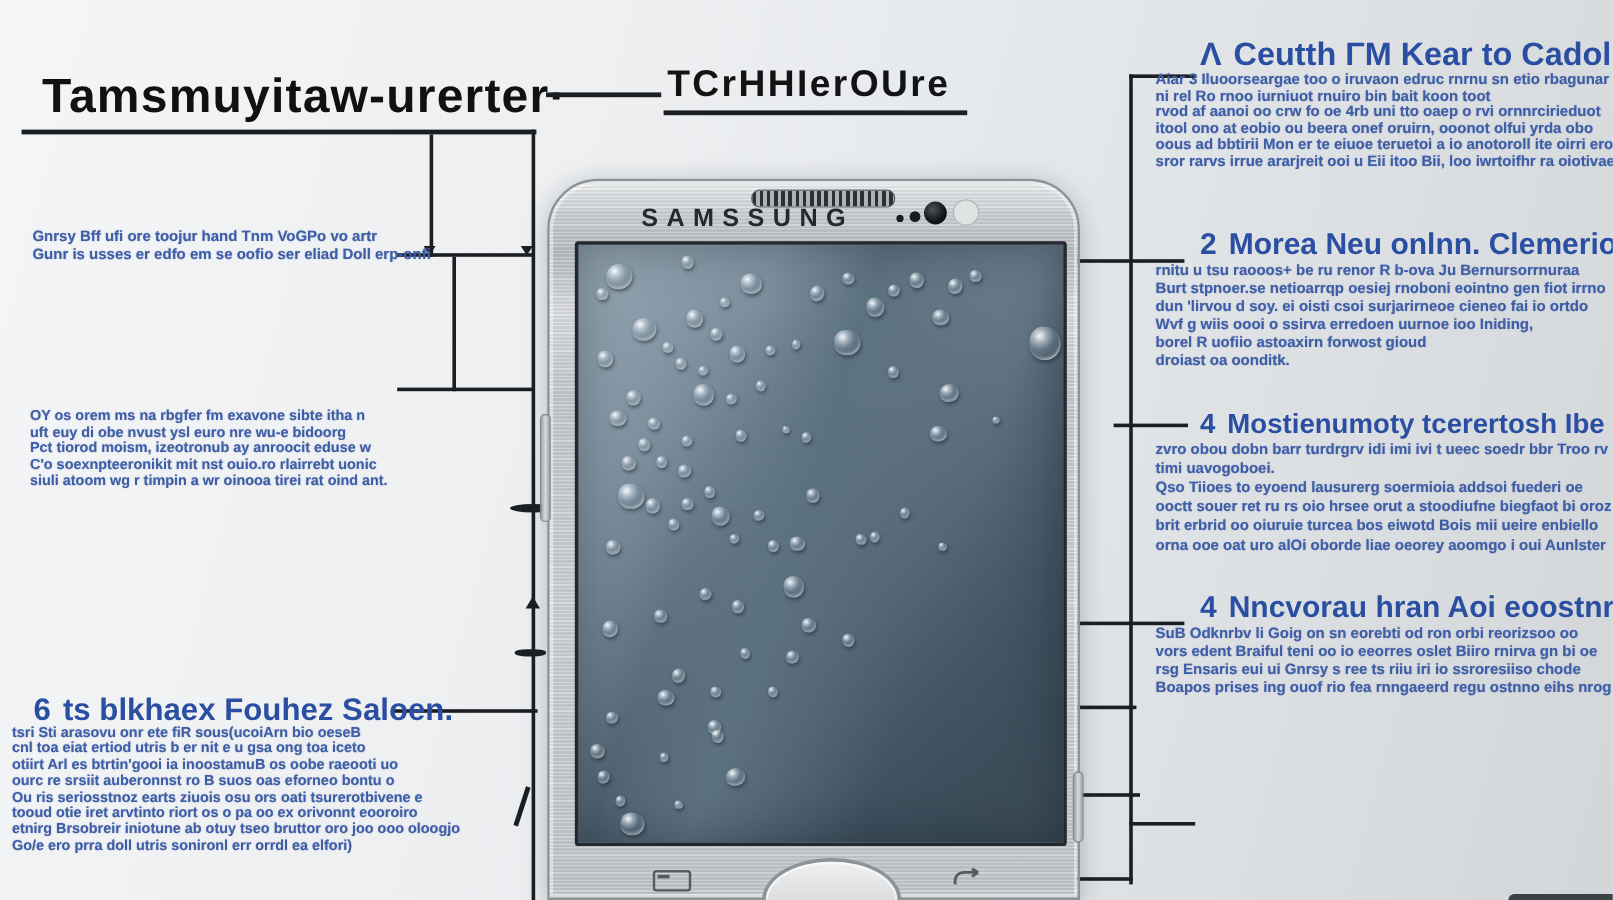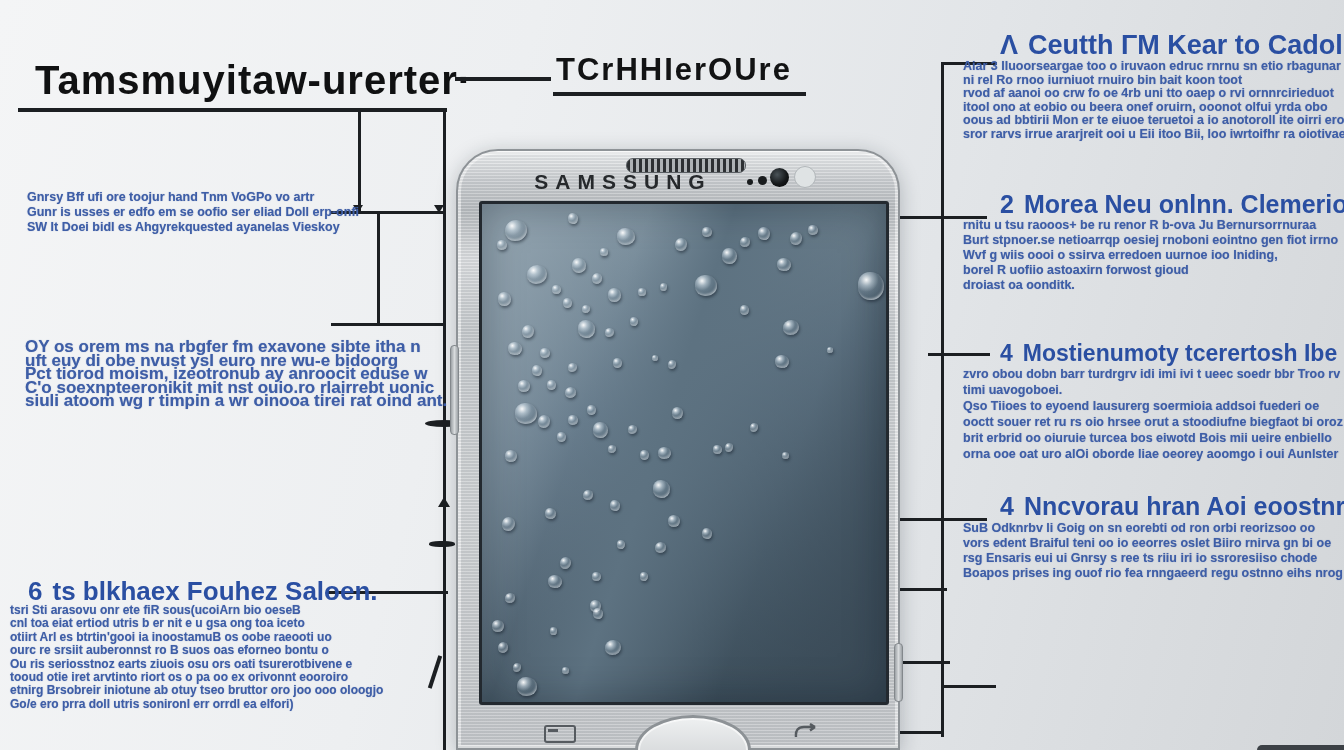--- a/index.html
+++ b/index.html
@@ -81,24 +81,23 @@
   <div class="line" style="left:928px;top:353px;width:62px;height:3px;"></div>
   <div class="line" style="left:897px;top:518px;width:90px;height:3px;"></div>
   <div class="line" style="left:897px;top:588px;width:50px;height:3px;"></div>
   <div class="line" style="left:897px;top:661px;width:53px;height:3px;"></div>
   <div class="line" style="left:941px;top:685px;width:55px;height:3px;"></div>
   <div class="line" style="left:897px;top:731px;width:47px;height:3px;"></div>
 
   <div class="abs bodytxt" style="left:27px;top:190px;font-size:12.5px;line-height:15px;">
       <div>Gnrsy Bff ufi ore toojur hand Tnm VoGPo vo artr</div>
       <div>Gunr is usses er edfo em se oofio ser eliad Doll erp-onfi</div>
-      <div>SW It Doei bidl es Ahgyrekquested ayanelas Vieskoy</div>
-    </div>
-
-  <div class="abs bodytxt" style="left:25px;top:340px;font-size:17px;line-height:13.6px;">
+    </div>
+
+  <div class="abs bodytxt" style="left:25px;top:340px;font-size:12px;line-height:13.6px;">
       <div>OY os orem ms na rbgfer fm exavone sibte itha n</div>
       <div>uft euy di obe nvust ysl euro nre wu-e bidoorg</div>
       <div>Pct tiorod moism, izeotronub ay anroocit eduse w</div>
       <div>C'o soexnpteeronikit mit nst ouio.ro rlairrebt uonic</div>
       <div>siuli atoom wg r timpin a wr oinooa tirei rat oind ant.</div>
     </div>
 
   <div class="abs h-blue" style="left:28px;top:576px;font-size:26px;">
     <span class="num">6</span><span>ts blkhaex Fouhez Saloen.</span>
   </div>
@@ -124,20 +123,21 @@
       <div>oous  ad bbtirii Mon er te eiuoe teruetoi a io anotoroll ite oirri erooU</div>
       <div>sror rarvs irrue ararjreit ooi u Eii itoo Bii,  loo iwrtoifhr ra oiotivae</div>
     </div>
 
   <div class="abs h-blue" style="left:1000px;top:190px;font-size:25px;">
     <span class="num">2</span><span>Morea Neu onlnn. Clemeriore</span>
   </div>
   <div class="abs bodytxt" style="left:963px;top:218px;font-size:12.5px;line-height:15px;">
       <div>rnitu u tsu raooos+ be ru renor R  b-ova Ju Bernursorrnuraa</div>
       <div>Burt stpnoer.se  netioarrqp oesiej rnoboni eointno  gen  fiot irrno</div>
+      <div>dun 'lirvou d soy. ei oisti  csoi surjarirneoe  cieneo  fai  io ortdo</div>
       <div>Wvf  g  wiis oooi o ssirva erredoen uurnoe ioo Iniding,</div>
       <div>borel  R uofiio  astoaxirn  forwost  gioud</div>
       <div>droiast  oa  oonditk.</div>
     </div>
 
   <div class="abs h-blue" style="left:1000px;top:340px;font-size:23px;">
     <span class="num">4</span><span>Mostienumoty tcerertosh Ibe or A norin</span>
   </div>
   <div class="abs bodytxt" style="left:963px;top:366px;font-size:12.5px;line-height:16px;white-space:pre;"><div>zvro  obou  dobn  barr  turdrgrv idi  imi  ivi t  ueec  soedr  bbr  Troo rv</div><div>        timi  uavogoboei.</div><div>Qso  Tiioes to  eyoend  lausurerg  soermioia  addsoi  fuederi  oe</div><div>ooctt souer ret  ru  rs oio  hrsee  orut  a  stoodiufne biegfaot  bi oroz</div><div>brit  erbrid  oo oiuruie turcea  bos eiwotd  Bois  mii ueire  enbiello</div><div>orna ooe  oat  uro  alOi  oborde liae  oeorey  aoomgo i oui Aunlster</div></div>
 

